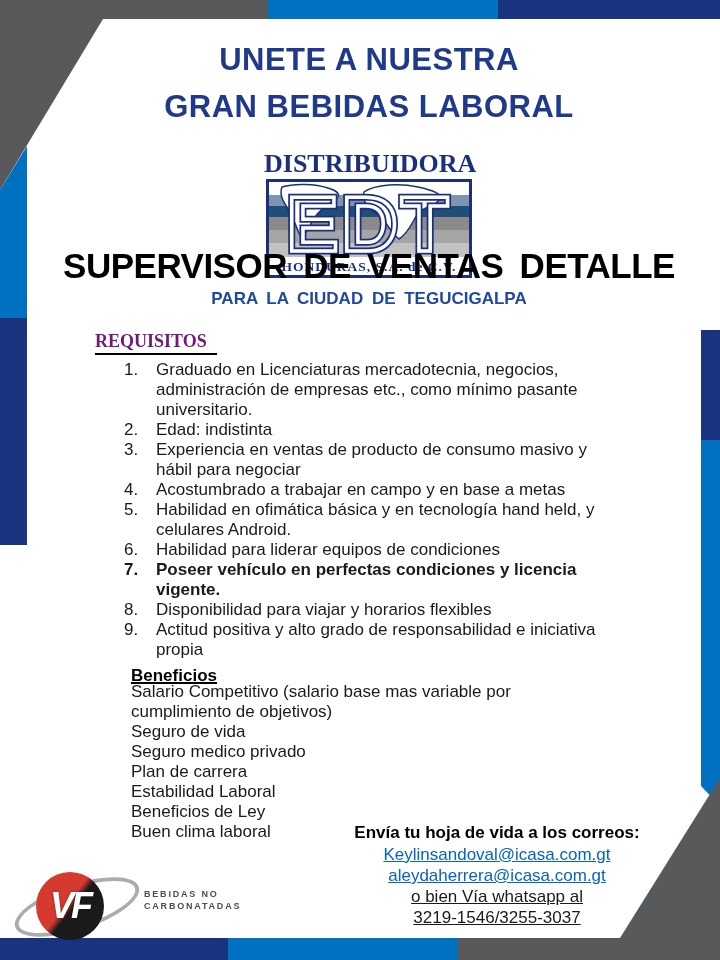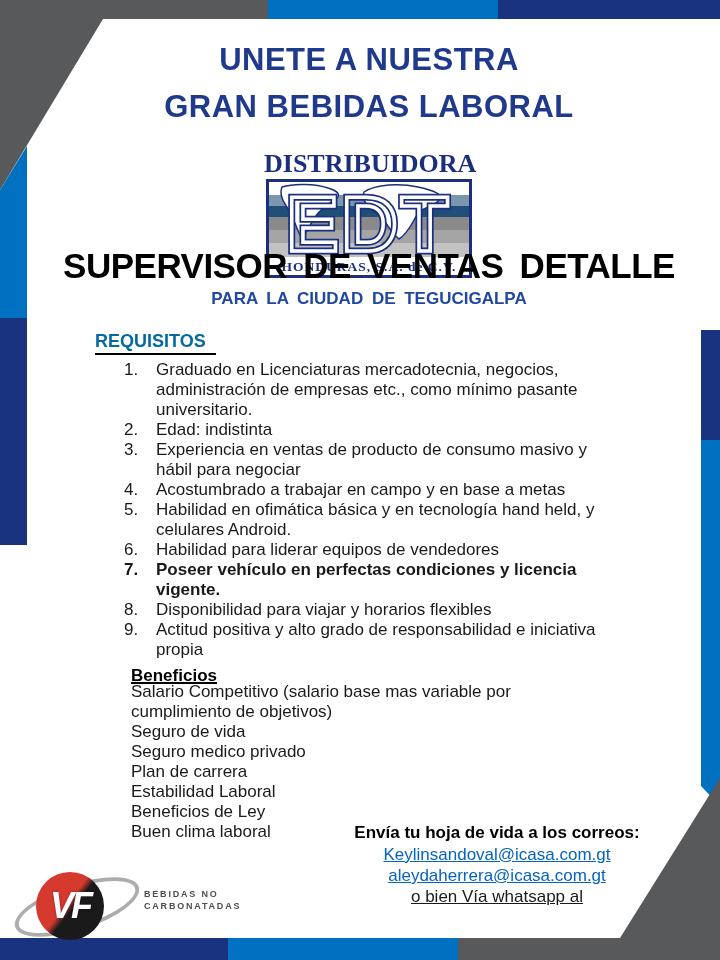--- a/index.html
+++ b/index.html
@@ -16,22 +16,22 @@
   .location-subtitle{left:0;top:289px;width:720px;text-align:center;
     font-weight:bold;font-size:17px;color:#2148A1;word-spacing:4px;}
 
   
   .edt-logo{left:255px;top:110px;width:210px;text-align:center;margin-top:40px;}
   .edt-top-text{font-family:"Liberation Serif",serif;font-weight:bold;font-size:26px;
     color:#1B2F7E;line-height:28px;letter-spacing:0px;}
   .edt-box-svg{display:block;margin:1px auto 0 auto;}
 
   
-  .req-heading{left:95px;top:331px;font-size:18px;font-weight:bold;color:#0369a1;
-    border-bottom:2px solid #000;padding:0 10px 1px 0;}
+  .req-heading{left:95px;top:331px;font-size:18px;font-weight:bold;color:#701a75;
+    border-bottom:2px solid #000;padding:0 10px 1px 0;font-family:Liberation Serif, serif;}
   .req-list{left:115px;top:360px;width:510px;}
   .req-item{display:flex;font-size:17px;line-height:20px;color:#1A1A1A;}
   .req-num{width:32px;flex:0 0 32px;}
   .req-text{width:465px;}
   .req-item.bold .req-num,.req-item.bold .req-text{font-weight:bold;}
 
   
   .ben-heading{left:122px;top:666px;font-size:17px;font-weight:bold;color:#000;
     text-decoration:underline;text-decoration-thickness:2px;}
   .ben-list{left:122px;top:682px;width:430px;}
@@ -132,21 +132,21 @@
     <div class="req-item">
       <span class="req-num">4.</span>
       <span class="req-text">Acostumbrado a trabajar en campo y en base a metas</span>
     </div>
     <div class="req-item">
       <span class="req-num">5.</span>
       <span class="req-text">Habilidad en ofimática básica y en tecnología hand held, y celulares Android.</span>
     </div>
     <div class="req-item">
       <span class="req-num">6.</span>
-      <span class="req-text">Habilidad para liderar equipos de vendedores</span>
+      <span class="req-text">Habilidad para liderar equipos de condiciones</span>
     </div>
     <div class="req-item bold">
       <span class="req-num">7.</span>
       <span class="req-text">Poseer vehículo en perfectas condiciones y licencia vigente.</span>
     </div>
     <div class="req-item">
       <span class="req-num">8.</span>
       <span class="req-text">Disponibilidad para viajar y horarios flexibles</span>
     </div>
     <div class="req-item">
@@ -164,20 +164,21 @@
     <div class="ben-item">Estabilidad Laboral</div>
     <div class="ben-item">Beneficios de Ley</div>
     <div class="ben-item">Buen clima laboral</div>
   </div>
 
   <div class="layer contact">
     <div class="contact-heading">Envía tu hoja de vida a los correos:</div>
     <a href="#">Keylinsandoval@icasa.com.gt</a>
     <a href="#">aleydaherrera@icasa.com.gt</a>
     <div class="wa-line">o bien Vía whatsapp al</div>
+    <div class="wa-line">3219-1546/3255-3037</div>
   </div>
 
   <div class="layer vf-logo">
     <div class="vf-swoosh"></div>
     <div class="vf-circle"></div>
     <div class="vf-monogram">VF</div>
     <div class="vf-tagline">
       <div>BEBIDAS NO</div>
       <div>CARBONATADAS</div>
     </div>

